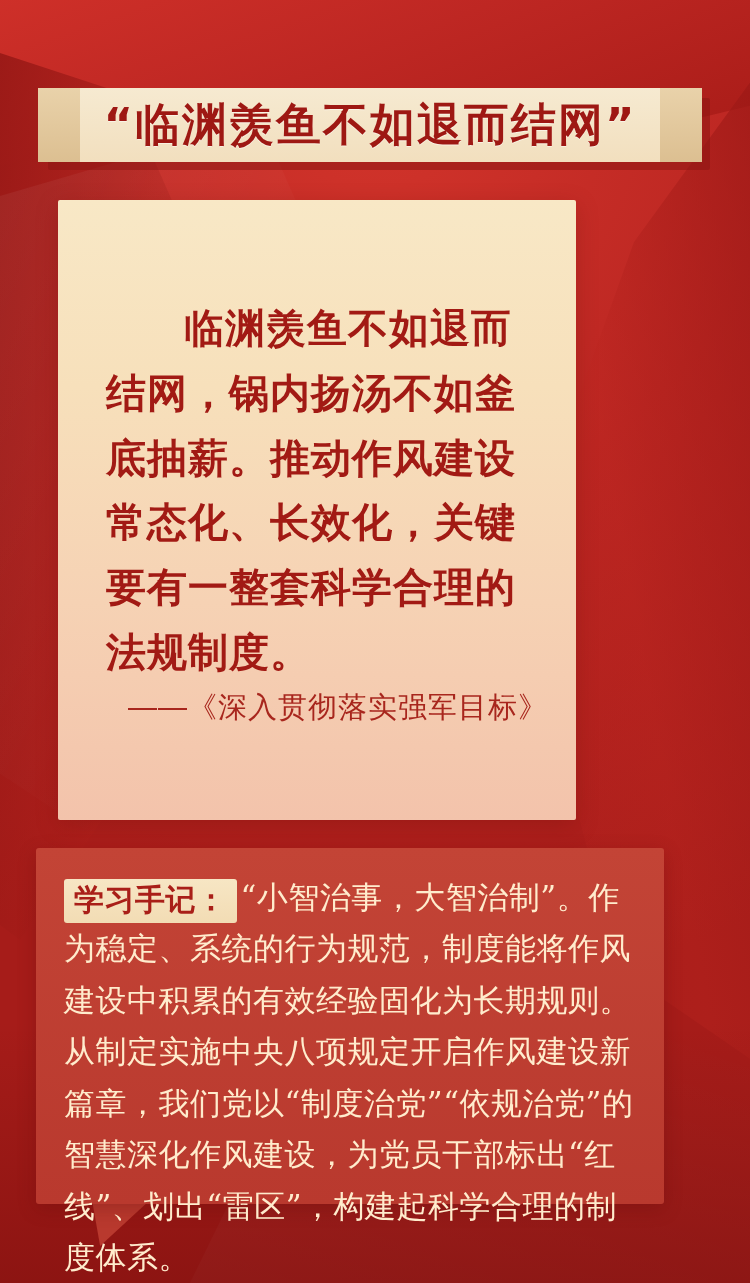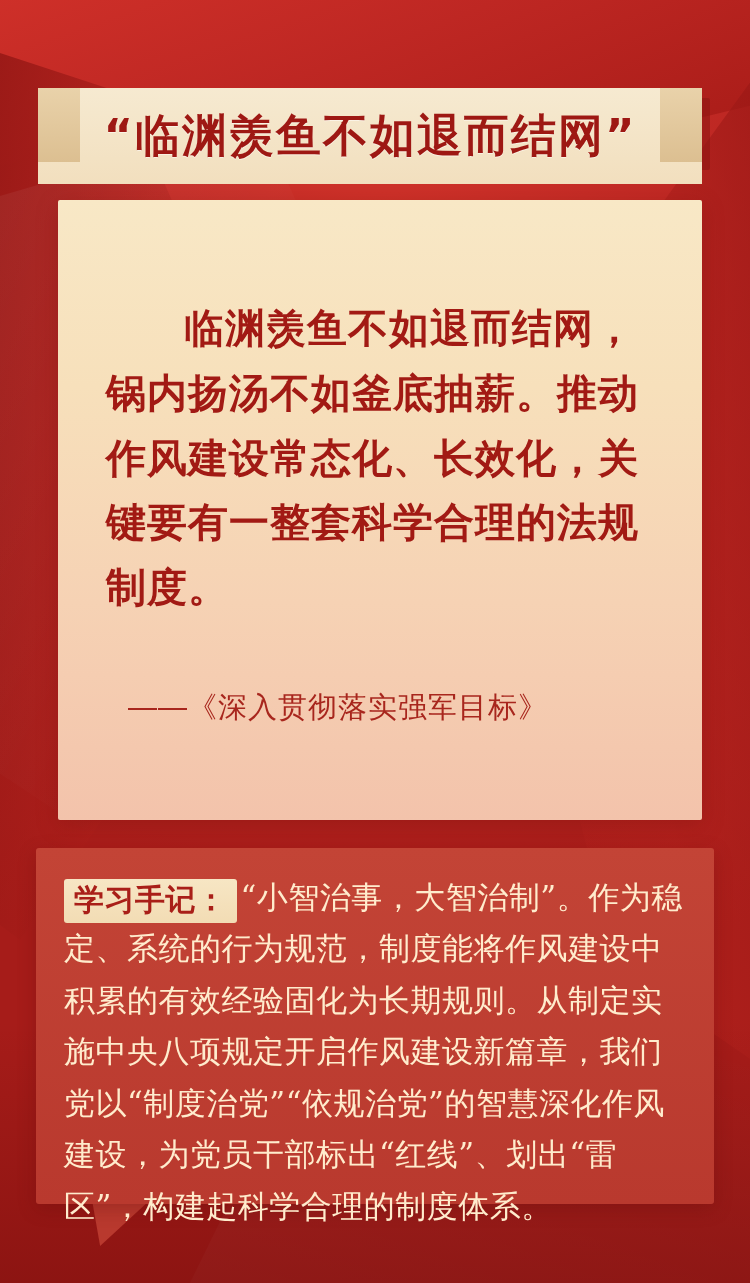--- a/index.html
+++ b/index.html
@@ -75,21 +75,21 @@
     position: absolute;
     left: 10px; top: 10px;
     width: 662px; height: 72px;
     background: #8d1512;
     opacity: 0.55;
     border-radius: 2px;
   }
   .title-band {
     position: absolute;
     left: 0; top: 0;
-    width: 664px; height: 96px;
+    width: 664px; height: 74px;
     background: linear-gradient(180deg, #f6ead1 0%, #f2dfbe 100%);
     display: flex;
     align-items: center;
     justify-content: center;
     clip-path: polygon(
       0 0, 100% 0, 100% 100%, 0 100%
     );
   }
   .title-band::before,
   .title-band::after {
@@ -110,21 +110,21 @@
     letter-spacing: 2px;
     color: #9e1813;
     white-space: nowrap;
     text-shadow: 0 1px 0 rgba(255,255,255,0.5);
   }
 
   
   .quote-card {
     position: absolute;
     left: 58px; top: 200px;
-    width: 644px; height: 620px;
+    width: 518px; height: 620px;
     background: linear-gradient(180deg, #f8e8c6 0%, #f7e0bb 30%, #f6d2b4 65%, #f3c3ab 100%);
     border-radius: 2px;
     box-shadow: 0 6px 22px rgba(110,14,12,0.28);
   }
   .quote-text {
     position: absolute;
     left: 48px; right: 46px; top: 96px;
     font-family: "DejaVu Serif", serif;
     font-weight: bold;
     font-size: 40px;
@@ -140,21 +140,21 @@
     font-size: 29px;
     color: #a8261d;
     letter-spacing: 1px;
     white-space: nowrap;
   }
 
   
   .notes-panel {
     position: absolute;
     left: 36px; top: 848px;
-    width: 678px; height: 356px;
+    width: 628px; height: 356px;
     background: linear-gradient(180deg, #c34436 0%, #b9392e 100%);
     border-radius: 3px;
     box-shadow: 0 5px 18px rgba(100,12,10,0.3);
     padding-left: 36px;
   }
   .notes-tail {
     position: absolute;
     left: 92px; top: 1200px;
     width: 58px; height: 46px;
     background: #b9392e;

